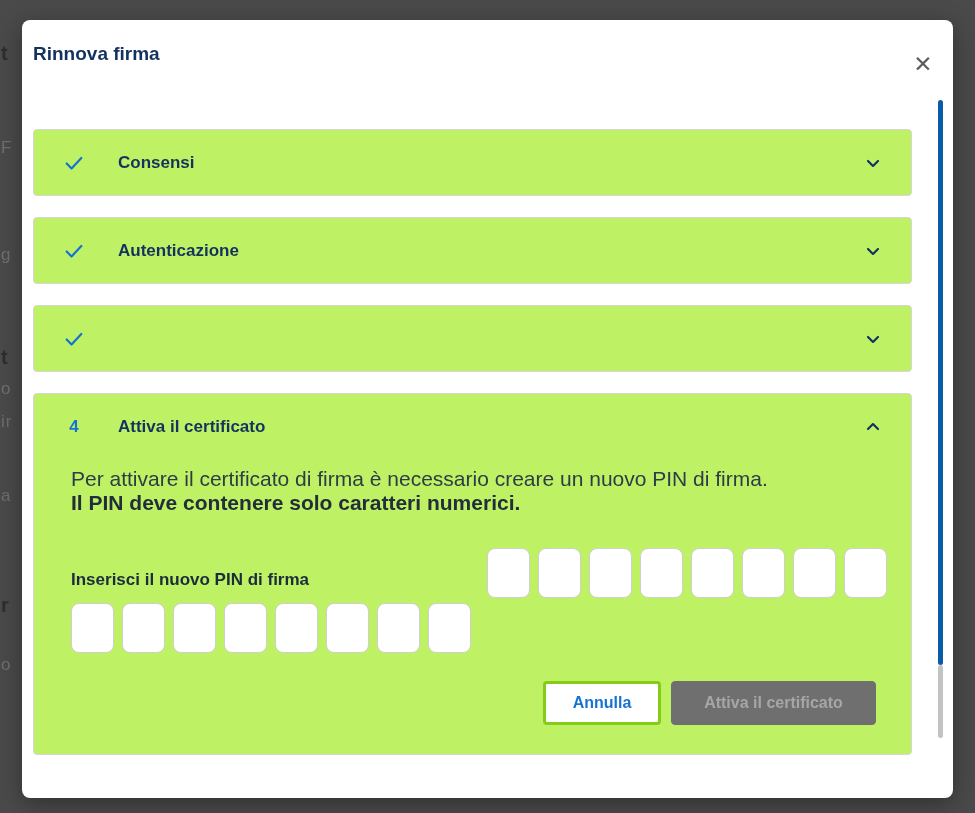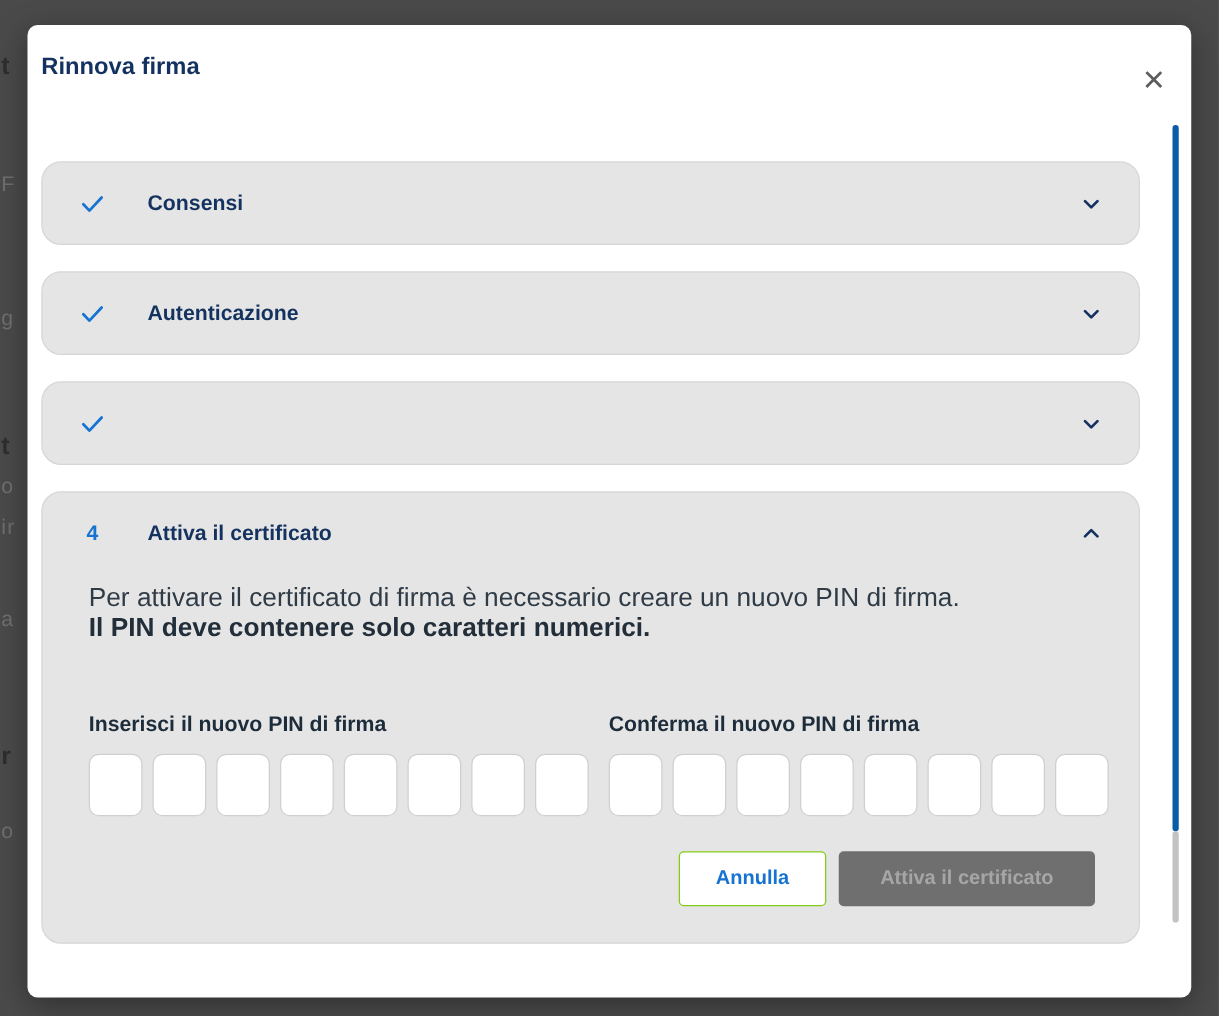--- a/index.html
+++ b/index.html
@@ -53,22 +53,22 @@
     background: #c3c3c3; border-radius: 3px;
   }
 
   .steps {
     position: absolute; left: 11px; top: 109px;
     width: 879px;
     display: flex; flex-direction: column; gap: 21px;
   }
   .step-card {
     border: 1px solid #d6d6d6;
-    border-radius: 16px;
-    background: #e5e5e5;
+    border-radius: 4px;
+    background: #bef264;
   }
   .step-header {
     height: 65px;
     display: flex; align-items: center;
     padding: 0 28px 0 29px;
     cursor: pointer;
   }
   .step-badge {
     width: 22px; display: flex; justify-content: center; align-items: center;
     flex-shrink: 0;
@@ -109,21 +109,21 @@
     padding-right: 9px;
   }
   .btn {
     height: 44px; border-radius: 4px;
     font-size: 16px; font-weight: 700;
     font-family: "Liberation Sans", sans-serif;
     cursor: pointer;
   }
   .btn-cancel {
     width: 118px;
-    background: #ffffff; border: 1px solid #84cc16;
+    background: #ffffff; border: 3px solid #84cc16;
     color: #1673d2;
   }
   .btn-submit {
     width: 205px;
     background: #6f6f6f; border: 1px solid #6f6f6f;
     color: #a6a6a6;
     cursor: default;
   }
 </style>
 </head>
@@ -227,21 +227,20 @@
               <input class="pin-box" maxlength="1" style="">
               <input class="pin-box" maxlength="1" style="">
               <input class="pin-box" maxlength="1" style="">
               <input class="pin-box" maxlength="1" style="">
               <input class="pin-box" maxlength="1" style="">
               <input class="pin-box" maxlength="1" style="">
             </div>
           </div>
 
           <div class="pin-group">
-            <div class="pin-label">Conferma il nuovo PIN di firma</div>
             <div class="pin-row">
               <input class="pin-box" maxlength="1" style="">
               <input class="pin-box" maxlength="1" style="">
               <input class="pin-box" maxlength="1" style="">
               <input class="pin-box" maxlength="1" style="">
               <input class="pin-box" maxlength="1" style="">
               <input class="pin-box" maxlength="1" style="">
               <input class="pin-box" maxlength="1" style="">
               <input class="pin-box" maxlength="1" style="">
             </div>

